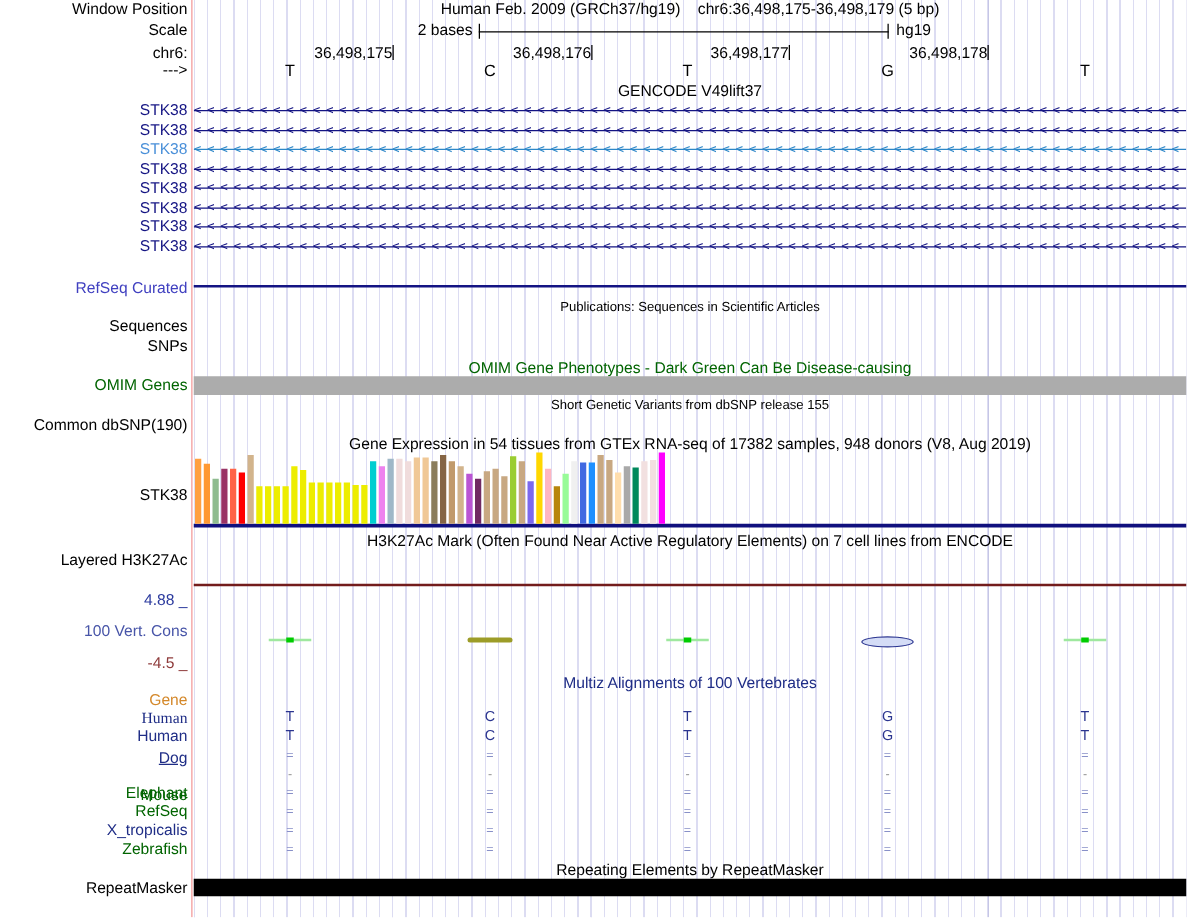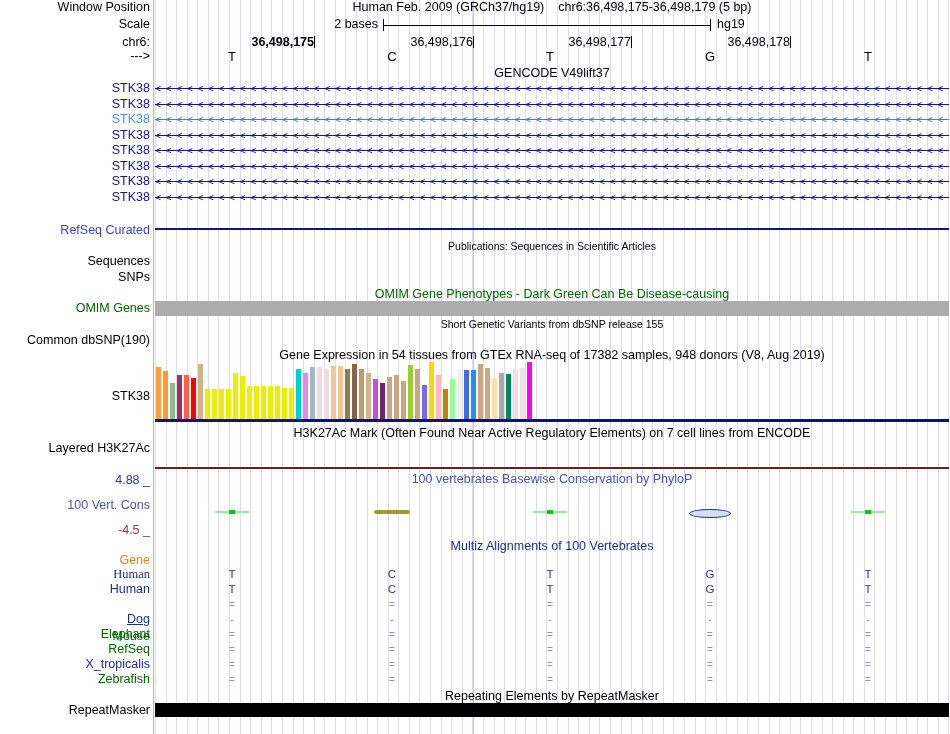--- a/index.html
+++ b/index.html
@@ -92,31 +92,30 @@
   <div class="lbl" style="top:334px">Common dbSNP(190)</div>
 
   <div class="ctr" style="top:349px">Gene Expression in 54 tissues from GTEx RNA-seq of 17382 samples, 948 donors (V8, Aug 2019)</div>
   <div class="lbl" style="top:390px">STK38</div>
   <div class="gtex-baseline"></div>
 
   <div class="ctr" style="top:427px">H3K27Ac Mark (Often Found Near Active Regulatory Elements) on 7 cell lines from ENCODE</div>
   <div class="lbl" style="top:442px">Layered H3K27Ac</div>
   <div class="maroon-line"></div>
 
-  <div class="ctr t-phylop" style="top:473px">100 vertebrates Basewise Conservation by PhyloP</div>
   <div class="lbl c-pmax" style="top:474px">4.88 _</div>
   <div class="lbl c-vert" style="top:499px">100 Vert. Cons</div>
   <div class="lbl c-pmin" style="top:524px">-4.5 _</div>
 
   <div class="ctr t-multiz" style="top:540px">Multiz Alignments of 100 Vertebrates</div>
 
   <div class="ctr" style="top:690px">Repeating Elements by RepeatMasker</div>
   <div class="lbl" style="top:704px">RepeatMasker</div>
   <div class="repeat-bar"></div>
-<div class="coord" style="left: 195px; font-weight: bold;"><span>36,498,175</span><span class="tick"></span></div>
+<div class="coord" style="left: 195px;"><span>36,498,175</span><span class="tick"></span></div>
     <div class="coord" style="left: 354px;"><span>36,498,176</span><span class="tick"></span></div>
     <div class="coord" style="left: 512px;"><span>36,498,177</span><span class="tick"></span></div>
     <div class="coord" style="left: 671px;"><span>36,498,178</span><span class="tick"></span></div>
     <div class="base" style="left: 222px;">T</div>
     <div class="base" style="left: 382px;">C</div>
     <div class="base" style="left: 540px;">T</div>
     <div class="base" style="left: 700px;">G</div>
     <div class="base" style="left: 858px;">T</div>
     <div class="lbl c-navy" style="top: 82px;">STK38</div>
     <div class="gene-row" style="top: 82px; color: var(--navy);">&lt;&lt;&lt;&lt;&lt;&lt;&lt;&lt;&lt;&lt;&lt;&lt;&lt;&lt;&lt;&lt;&lt;&lt;&lt;&lt;&lt;&lt;&lt;&lt;&lt;&lt;&lt;&lt;&lt;&lt;&lt;&lt;&lt;&lt;&lt;&lt;&lt;&lt;&lt;&lt;&lt;&lt;&lt;&lt;&lt;&lt;&lt;&lt;&lt;&lt;&lt;&lt;&lt;&lt;&lt;&lt;&lt;&lt;&lt;&lt;&lt;&lt;&lt;&lt;&lt;&lt;&lt;&lt;&lt;&lt;&lt;&lt;&lt;&lt;&lt;</div>
@@ -210,21 +209,21 @@
     <div class="align-cell al-base" style="left: 382px; top: 583px;">C</div>
     <div class="align-cell al-base" style="left: 540px; top: 583px;">T</div>
     <div class="align-cell al-base" style="left: 700px; top: 583px;">G</div>
     <div class="align-cell al-base" style="left: 858px; top: 583px;">T</div>
     <div class="lbl c-green" style="top: 630px; text-align: right;">Mouse</div>
     <div class="align-cell al-eq" style="left: 222px; top: 598px;">=</div>
     <div class="align-cell al-eq" style="left: 382px; top: 598px;">=</div>
     <div class="align-cell al-eq" style="left: 540px; top: 598px;">=</div>
     <div class="align-cell al-eq" style="left: 700px; top: 598px;">=</div>
     <div class="align-cell al-eq" style="left: 858px; top: 598px;">=</div>
-    <div class="lbl c-sp-navy" style="top: 613px; text-decoration: underline;">Dog</div>
+    <div class="lbl c-sp-navy" style="top: 600px; text-decoration: underline;">Dog</div>
     <div class="align-cell al-dash" style="left: 222px; top: 613px;">-</div>
     <div class="align-cell al-dash" style="left: 382px; top: 613px;">-</div>
     <div class="align-cell al-dash" style="left: 540px; top: 613px;">-</div>
     <div class="align-cell al-dash" style="left: 700px; top: 613px;">-</div>
     <div class="align-cell al-dash" style="left: 858px; top: 613px;">-</div>
     <div class="lbl c-green" style="top: 628px;">Elephant</div>
     <div class="align-cell al-eq" style="left: 222px; top: 628px;">=</div>
     <div class="align-cell al-eq" style="left: 382px; top: 628px;">=</div>
     <div class="align-cell al-eq" style="left: 540px; top: 628px;">=</div>
     <div class="align-cell al-eq" style="left: 700px; top: 628px;">=</div>

